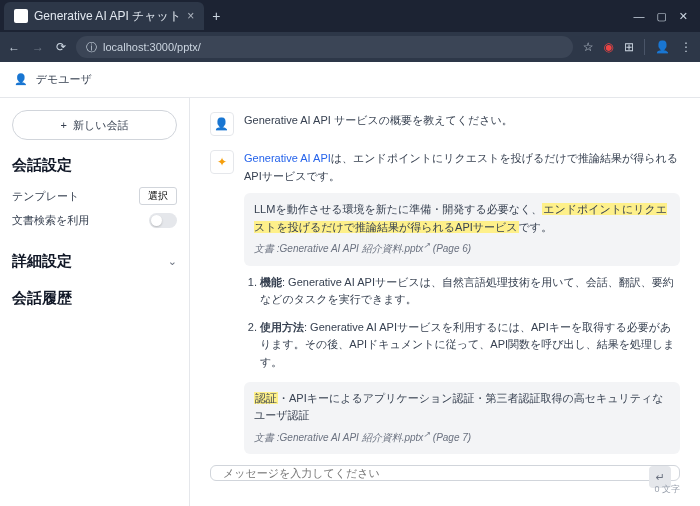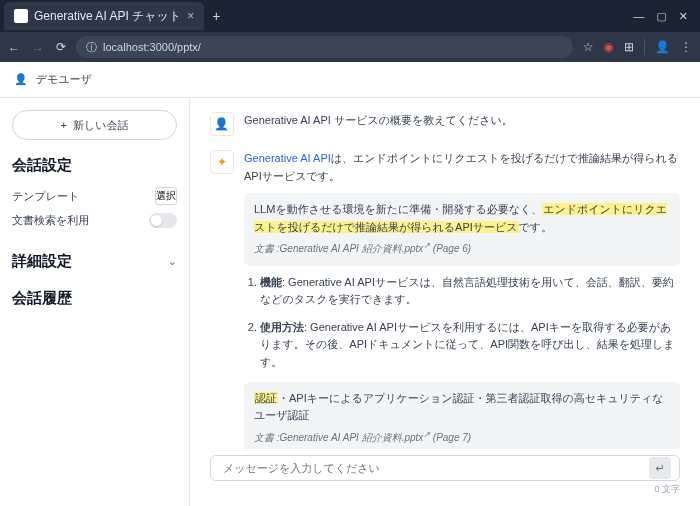--- a/index.html
+++ b/index.html
@@ -16,40 +16,40 @@
 .url-actions{display:flex;gap:10px;align-items:center}
 .divider{width:1px;height:16px;background:#4a5568}
 .app{background:#fff;height:444px;display:flex;flex-direction:column}
 .app-header{height:36px;border-bottom:1px solid #e5e7eb;display:flex;align-items:center;padding:0 14px;gap:8px;font-size:11px;color:#374151}
 .user-icon{color:#6b7280}
 .app-body{flex:1;display:flex;overflow:hidden}
 .sidebar{width:190px;border-right:1px solid #e5e7eb;padding:12px;overflow-y:auto}
 .new-chat-btn{width:100%;height:30px;border:1px solid #d1d5db;background:#fff;border-radius:16px;display:flex;align-items:center;justify-content:center;gap:6px;font-size:11px;color:#374151;cursor:pointer;margin-bottom:16px}
 .section-title{font-size:15px;font-weight:600;color:#111827;margin:10px 0 8px}
 .setting-row{display:flex;justify-content:space-between;align-items:center;font-size:11px;color:#374151;padding:4px 0}
-.select-btn{border:1px solid #d1d5db;padding:1px 0;border-radius:3px;font-size:10px;background:#fff;cursor:pointer}
+.select-btn{border:1px solid #d1d5db;padding:1px 8px;border-radius:3px;font-size:10px;background:#fff;cursor:pointer}
 .toggle{width:28px;height:15px;background:#e5e7eb;border-radius:8px;position:relative}
 .toggle::after{content:"";position:absolute;width:11px;height:11px;background:#fff;border-radius:50%;top:2px;left:2px;box-shadow:0 1px 2px rgba(0,0,0,.2)}
 .chevron{color:#6b7280}
 .main{flex:1;display:flex;flex-direction:column;overflow:hidden}
 .messages{flex:1;overflow-y:auto;padding:14px 20px}
 .msg{display:flex;gap:10px;margin-bottom:14px}
 .msg-icon{width:24px;height:24px;border:1px solid #e5e7eb;border-radius:4px;display:flex;align-items:center;justify-content:center;flex-shrink:0;font-size:12px}
 .ai-icon{color:#f59e0b}
 .msg-content{flex:1;font-size:11px;color:#374151;line-height:1.6}
 .link{color:#2563eb;}
 .quote-box{background:#f3f4f6;border-radius:6px;padding:8px 10px;margin:8px 0;font-size:11px}
 .highlight{background:#fef08a;padding:0 1px}
 .cite{font-size:10px;color:#6b7280;margin-top:4px;font-style:italic}
 .cite sup{font-size:8px}
 ol{margin:8px 0 8px 16px}
 ol li{margin-bottom:10px}
 .bold{font-weight:600;}
 .composer{padding:6px 20px 10px}
-.input-box{border:1px solid #d1d5db;border-radius:6px;height:26px;display:flex;align-items:center;padding:0 8px 0 12px}
+.input-box{border:1px solid #d1d5db;border-radius:6px;height:16px;display:flex;padding:0 8px 0 12px}
 .input-box input{flex:1;border:none;outline:none;font-size:11px;color:#9ca3af}
 .send-btn{width:22px;height:22px;background:#e5e7eb;border-radius:4px;display:flex;align-items:center;justify-content:center;color:#6b7280;font-size:11px}
 .char-count{text-align:right;font-size:9px;color:#9ca3af;margin-top:2px}
 </style>
 </head>
 <body>
 
 <div class="browser-chrome">
   <div class="tab">
     <span class="tab-icon"></span>

